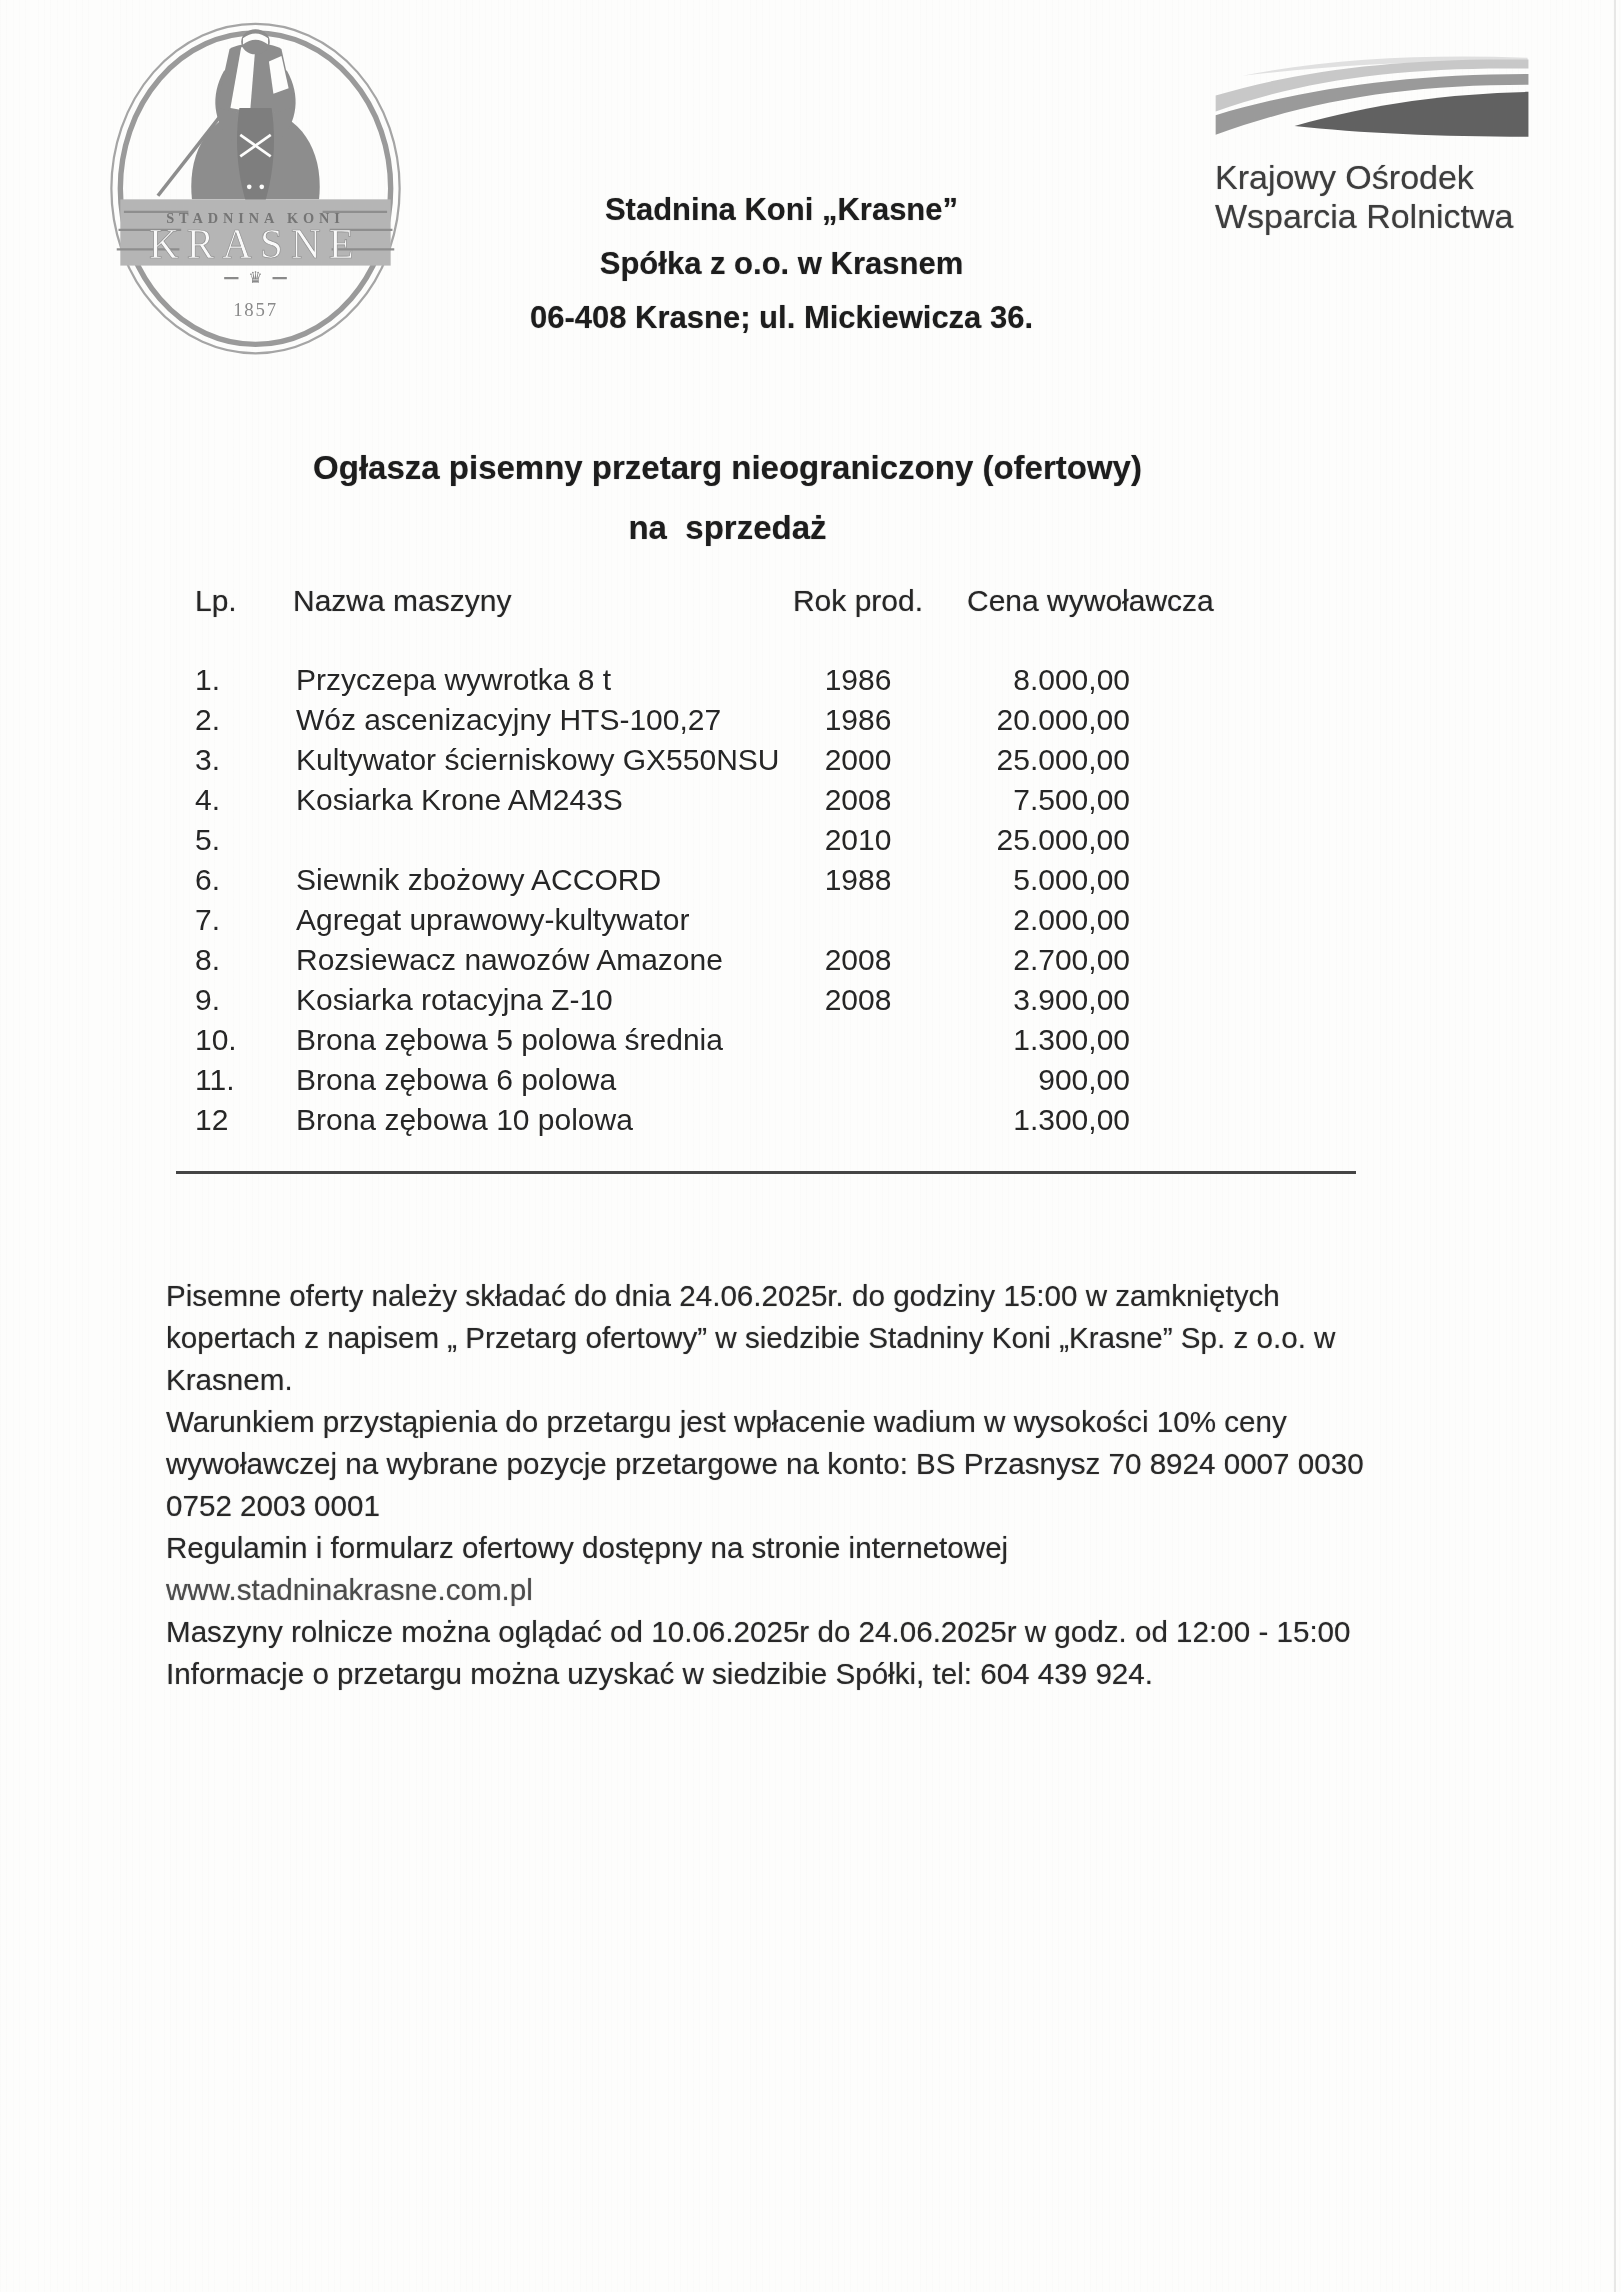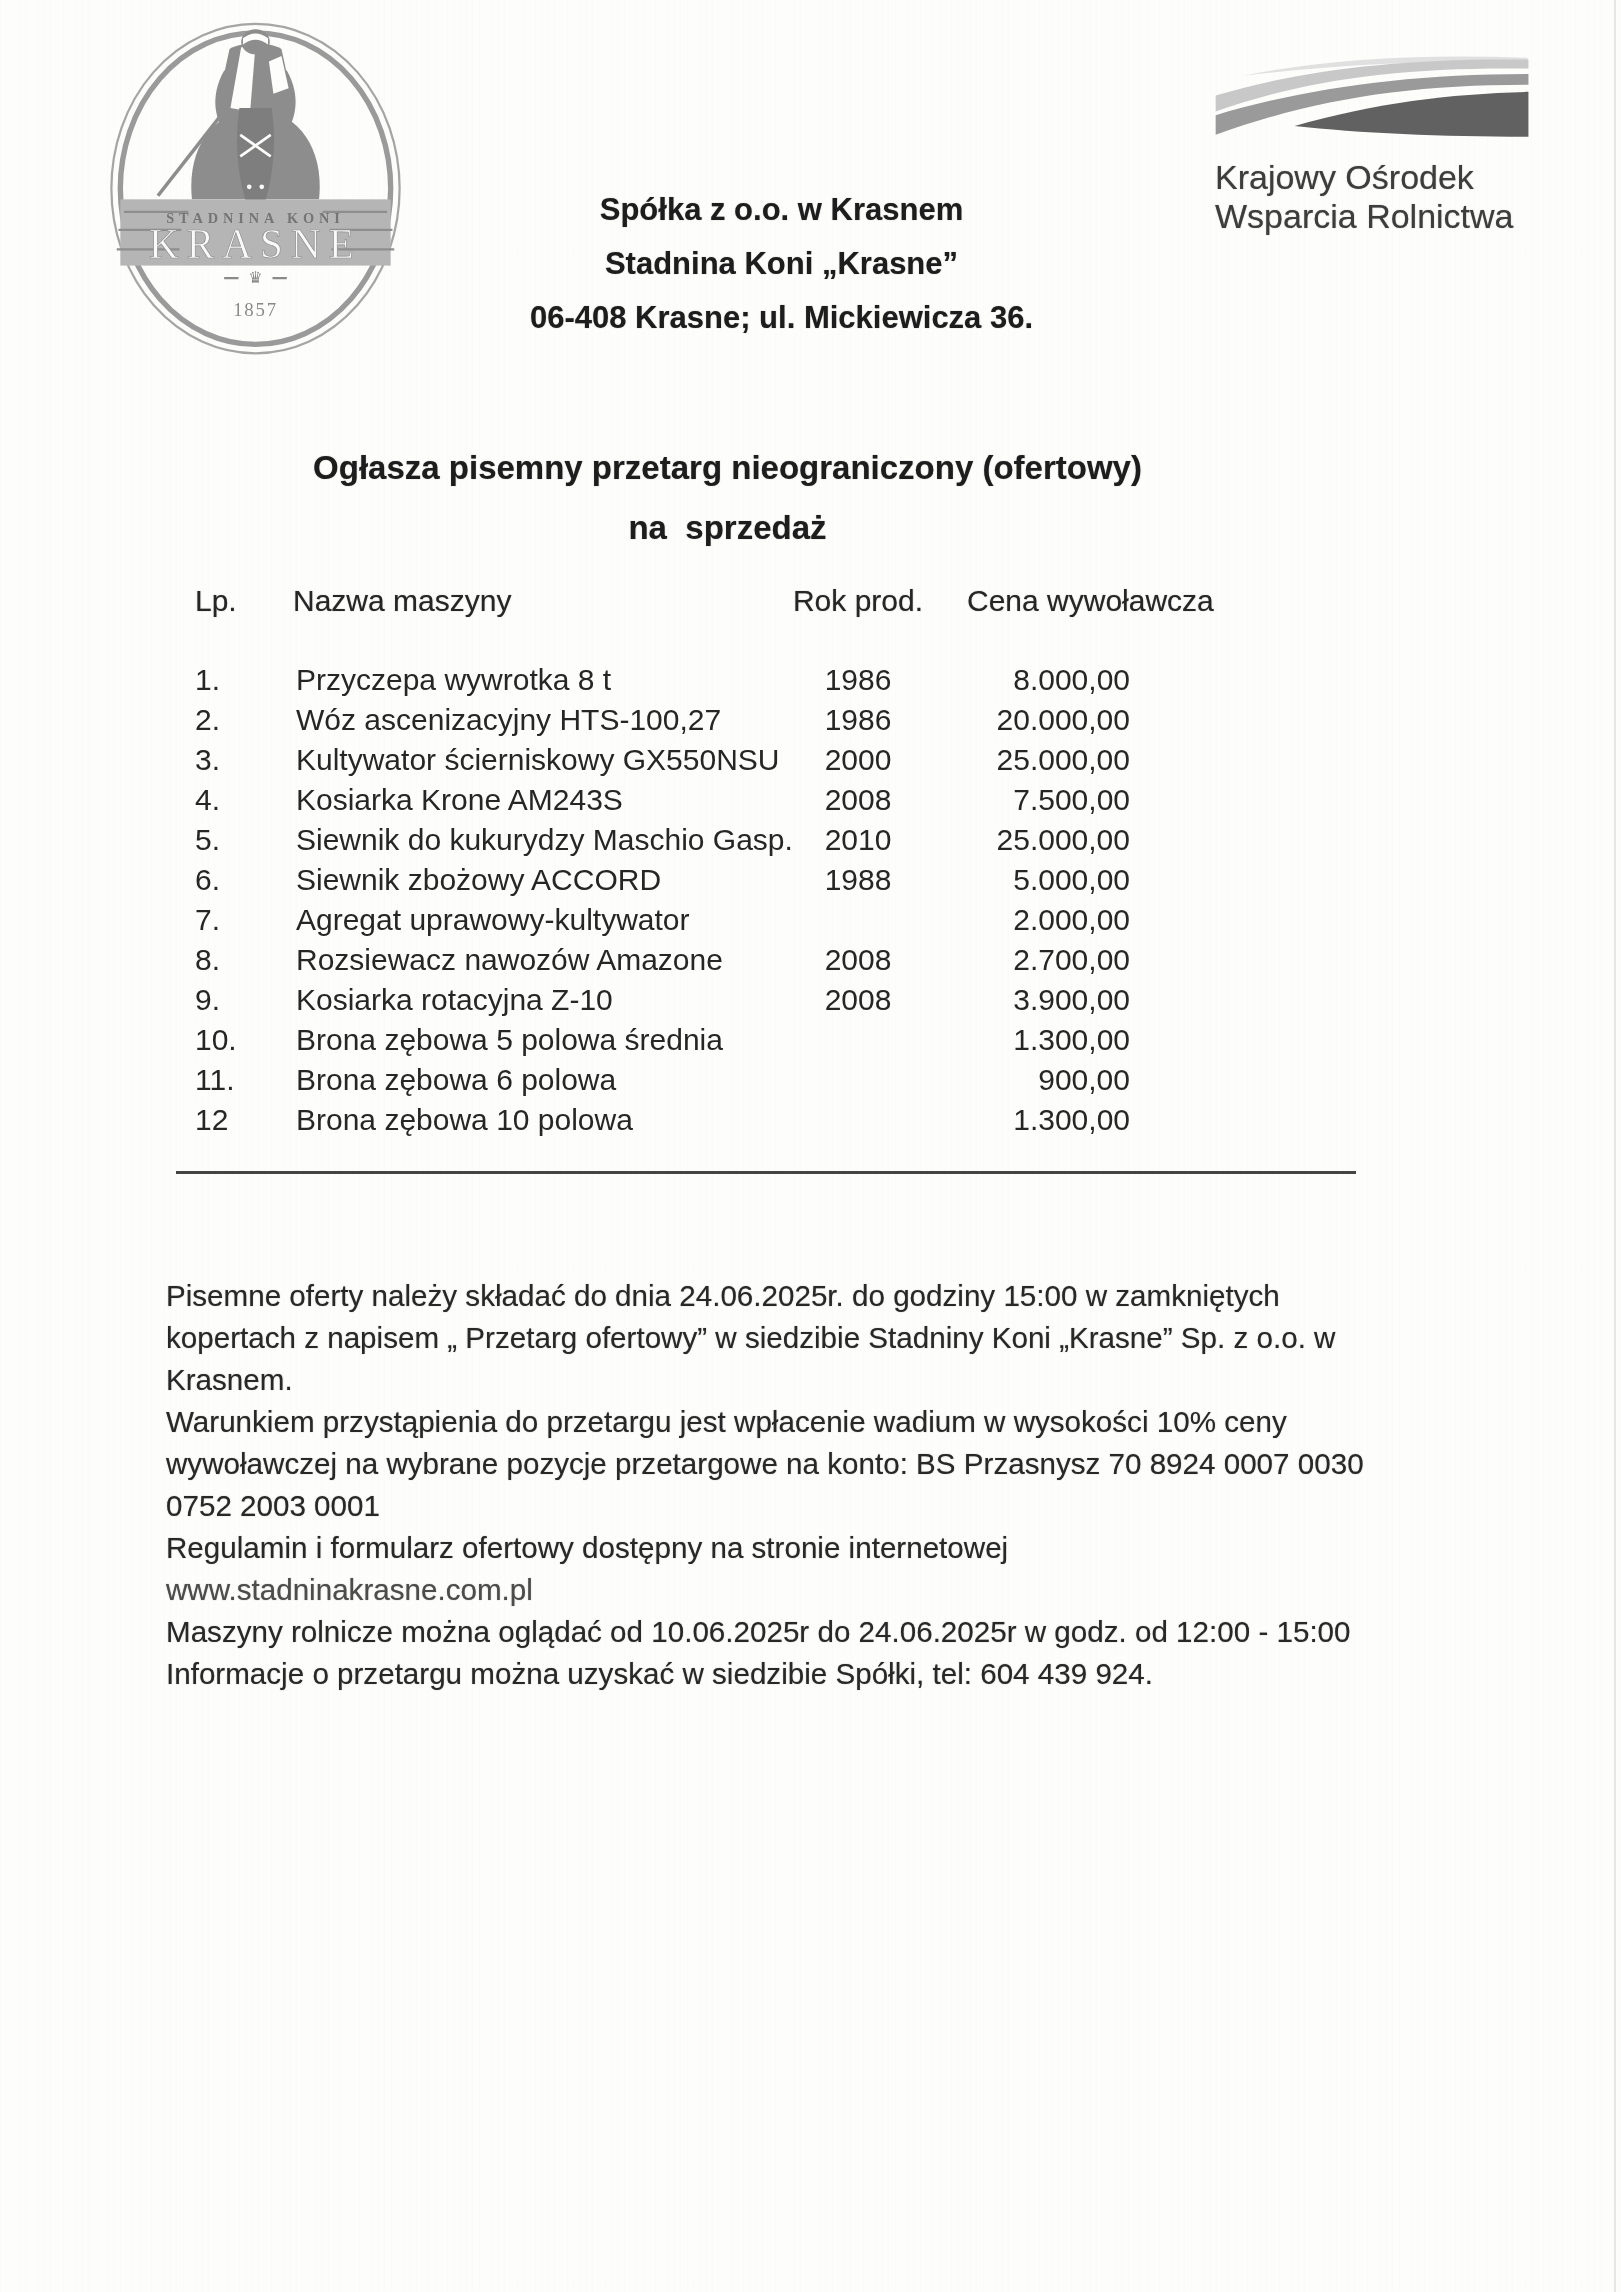--- a/index.html
+++ b/index.html
@@ -101,22 +101,22 @@
       <text x="167" y="266" text-anchor="middle" font-family="Liberation Serif, serif" font-size="46" letter-spacing="9" fill="#fafafa" stroke="#8f8f8f" stroke-width="0.8">KRASNE</text>
 
       <line x1="132" y1="288" x2="148" y2="288" stroke="#8a8a8a" stroke-width="2.5"></line>
       <line x1="186" y1="288" x2="202" y2="288" stroke="#8a8a8a" stroke-width="2.5"></line>
       <text x="167" y="294" text-anchor="middle" font-size="18" fill="#8a8a8a">♛</text>
       <text x="167" y="330" text-anchor="middle" font-family="Liberation Serif, serif" font-size="21" letter-spacing="2" fill="#8a8a8a">1857</text>
     </svg>
   </div>
 
   <div class="company blur">
+    <div>Stadnina Koni „Krasne”</div>
     <div>Spółka z o.o. w Krasnem</div>
-    <div>Stadnina Koni „Krasne”</div>
     <div>06-408 Krasne; ul. Mickiewicza 36.</div>
   </div>
 
   <div class="kowr">
     <svg viewBox="0 0 350 106">
       <path d="M30,22 C130,2 240,-2 348,2 L348,8 C240,4 135,10 30,22 Z" fill="#e0e0e0"></path>
       <path d="M0,44 C95,16 205,2 349,4 L349,14 C210,12 100,26 0,62 Z" fill="#c8c8c8"></path>
       <path d="M0,66 C100,36 215,20 349,20 L349,32 C215,32 110,48 0,88 Z" fill="#9a9a9a"></path>
       <path d="M88,78 C180,52 262,42 349,40 L349,90 C255,90 160,86 88,78 Z" fill="#616161"></path>
     </svg>
@@ -158,21 +158,20 @@
         <span class="c-price">25.000,00</span>
       </div>
       <div class="row">
         <span class="c-lp">4.</span>
         <span class="c-name">Kosiarka Krone AM243S</span>
         <span class="c-year">2008</span>
         <span class="c-price">7.500,00</span>
       </div>
       <div class="row">
         <span class="c-lp">5.</span>
-        <span class="c-name">Siewnik do kukurydzy Maschio Gasp.</span>
         <span class="c-year">2010</span>
         <span class="c-price">25.000,00</span>
       </div>
       <div class="row">
         <span class="c-lp">6.</span>
         <span class="c-name">Siewnik zbożowy ACCORD</span>
         <span class="c-year">1988</span>
         <span class="c-price">5.000,00</span>
       </div>
       <div class="row">

